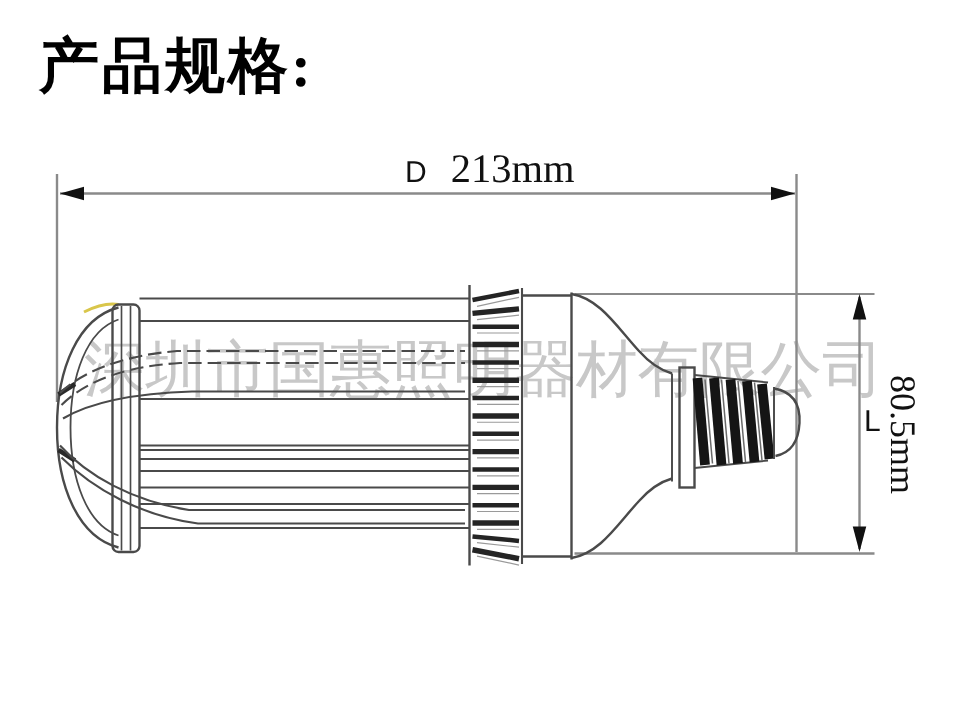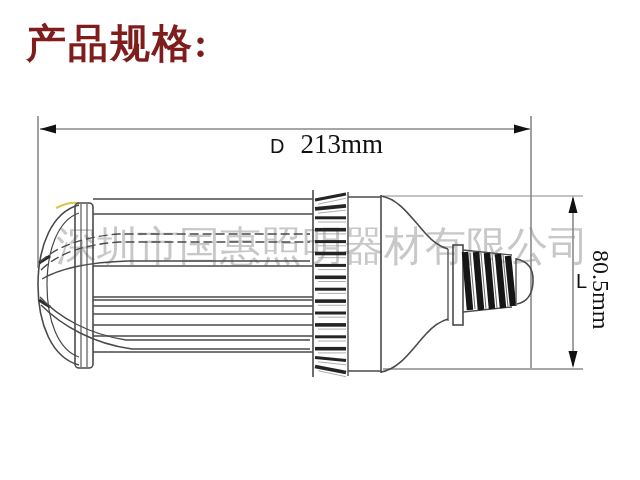--- a/index.html
+++ b/index.html
@@ -3,36 +3,36 @@
 <meta charset="utf-8">
 <style>
   html,body{margin:0;padding:0;}
   body{
     width:640px;height:480px;position:relative;background:#ffffff;
     font-family:"Liberation Sans",sans-serif;overflow:hidden;
   }
   .page-title{
     position:absolute;left:26px;top:16px;
     font-family:"Liberation Serif","DejaVu Serif",serif;
-    font-size:40px;font-weight:bold;color:#7f1d1d;letter-spacing:2px;
+    font-size:40px;font-weight:bold;color:#000000;letter-spacing:2px;
     z-index:3;
   }
   .watermark{
     position:absolute;left:56px;top:224px;width:560px;
     font-size:41px;line-height:44px;letter-spacing:0px;
     color:#c8c8c8;white-space:nowrap;z-index:1;
     font-family:"Liberation Serif",serif;
   }
   .drawing-svg{position:absolute;left:0;top:0;z-index:2;}
   .dim-label-d{
     position:absolute;left:270px;top:97px;z-index:3;
     display:flex;align-items:baseline;gap:16px;color:#111;
   }
   .dim-label-d .dletter{font-size:20px;font-family:"Liberation Sans",sans-serif;}
-  .dim-label-d .dvalue{font-size:27px;font-family:"Liberation Serif","DejaVu Serif",serif;margin-top:32px;}
+  .dim-label-d .dvalue{font-size:27px;font-family:"Liberation Serif","DejaVu Serif",serif;}
   .dim-label-l{
     position:absolute;left:576px;top:270px;z-index:3;
     font-size:20px;color:#111;font-family:"Liberation Sans",sans-serif;
   }
   .dim-label-h{
     position:absolute;left:614px;top:250px;z-index:3;
     font-size:24px;color:#111;white-space:nowrap;
     font-family:"Liberation Serif","DejaVu Serif",serif;
     transform:rotate(90deg);transform-origin:0 0;
   }

